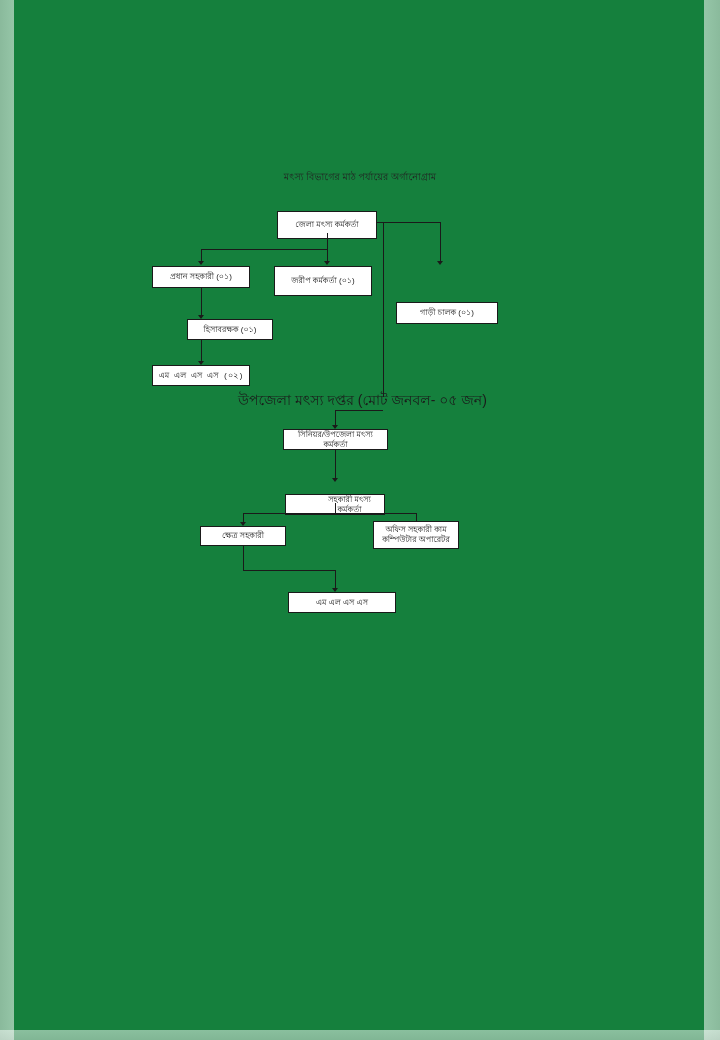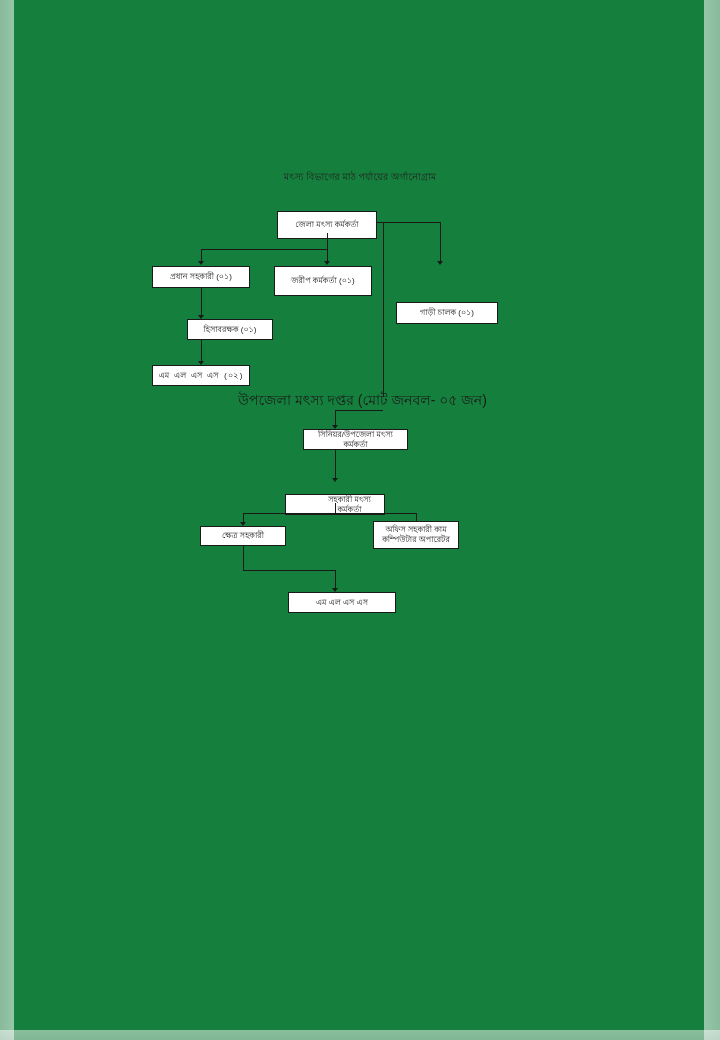--- a/index.html
+++ b/index.html
@@ -137,21 +137,21 @@
   <div class="arrow-down" style="left:198px; top:361px;"></div>
 
   <div class="node" style="left:152px; top:365px; width:98px; height:21px;font-family:Liberation Mono, monospace;">এম এল এস এস (০২)</div>
 
   <div class="section-label" style="left:238px; top:389px;">উপজেলা মৎস্য দপ্তর (মোট জনবল- ০৫ জন)</div>
 
   <div class="hline" style="left:335px; top:410px; width:48px;"></div>
   <div class="vline" style="left:335px; top:410px; height:15px;"></div>
   <div class="arrow-down" style="left:332px; top:425px;"></div>
 
-  <div class="node" style="left:283px; top:429px; width:105px; height:21px;margin-left:20px;">সিনিয়র/উপজেলা মৎস্য কর্মকর্তা</div>
+  <div class="node" style="left:283px; top:429px; width:105px; height:21px;">সিনিয়র/উপজেলা মৎস্য কর্মকর্তা</div>
 
   <div class="vline" style="left:335px; top:450px; height:28px;"></div>
   <div class="arrow-down" style="left:332px; top:478px;"></div>
 
   <div class="node" style="left:285px; top:494px; width:100px; height:21px;padding-left:32px;">সহকারী মৎস্য কর্মকর্তা</div>
 
   <div class="vline" style="left:335px; top:503px; height:10px;"></div>
   <div class="hline" style="left:243px; top:513px; width:173px;"></div>
   <div class="vline" style="left:243px; top:513px; height:9px;"></div>
   <div class="arrow-down" style="left:240px; top:522px;"></div>

